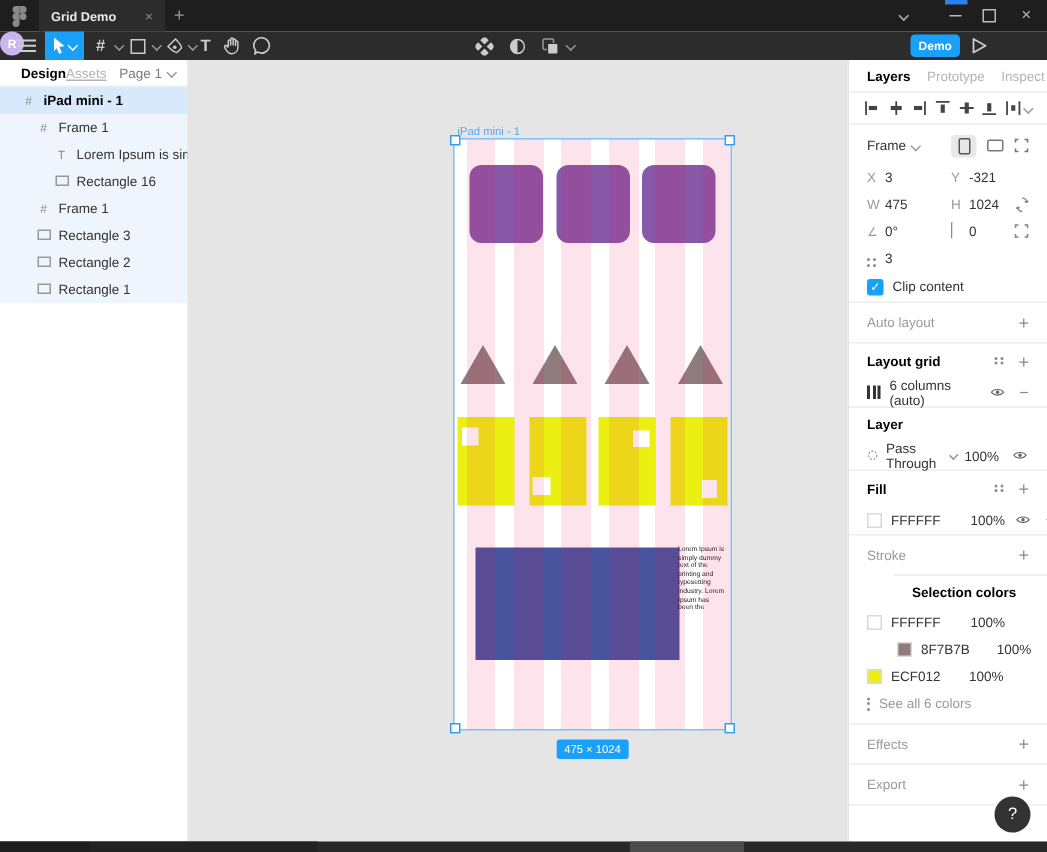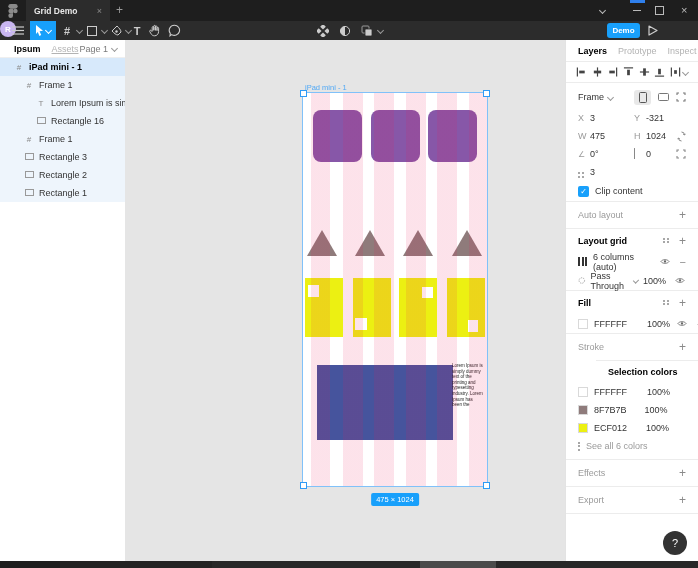--- a/index.html
+++ b/index.html
@@ -35,21 +35,21 @@
              color:#fff;font-size:8px;font-weight:bold;display:flex;align-items:center;justify-content:center;}
   .avatar{left:583px;top:1.5px;width:16px;height:16px;border-radius:50%;background:#C9B6F1;
           color:#fff;font-size:8px;font-weight:bold;display:flex;align-items:center;justify-content:center;}
   .zoomctl{left:663px;top:0;height:19px;display:flex;align-items:center;gap:4px;color:#CCC;font-size:8.5px;}
 
   
   .leftpanel{left:0;top:40px;width:125px;height:521px;background:#fff;}
   .lp-tabs{height:17px;display:flex;align-items:center;font-size:9px;padding-left:14px;
            border-bottom:1px solid #EFEFEF;}
   .lp-tab-layers{color:#000;font-weight:bold;}
-  .lp-tab-assets{color:#B3B3B3;margin-left:11px;text-decoration:underline;}
+  .lp-tab-assets{color:#B3B3B3;margin-left:0;text-decoration:underline;}
   .lp-page{margin-left:auto;margin-right:8px;color:#7A7A7A;display:flex;align-items:center;gap:4px;}
   .lrow{height:18px;display:flex;align-items:center;font-size:9px;color:#333;background:#EEF5FC;}
   .lrow.sel{background:#D7E9FB;font-weight:bold;color:#000;}
   .lrow .licon{width:10px;text-align:center;color:#8A8A8A;font-size:8px;font-weight:normal;margin-right:5px;flex:none;}
   .lrow .lbl{white-space:nowrap;overflow:hidden;}
   .ind0{padding-left:14px;} .ind1{padding-left:24px;} .ind2{padding-left:36px;}
   .rect-ic{width:7px;height:5px;border:1px solid #999;display:inline-block;}
 
   
   .canvas{left:125px;top:40px;width:440px;height:521px;background:#E5E5E5;}
@@ -218,21 +218,21 @@
         </svg>
     </div>
     <div class="zoomctl">
       <span>71%</span>
       <span class="chev lt"></span>
     </div>
   </div>
 
   <div class="abs leftpanel">
     <div class="lp-tabs">
-      <span class="lp-tab-layers">Ipsum</span>
+      <span class="lp-tab-layers">Design</span>
       <span class="lp-tab-assets">Assets</span>
       <span class="lp-page">
         <span>Page 1</span>
         <span class="chev"></span>
       </span>
     </div>
     <div class="lrow sel ind0">
       <span class="licon">#</span>
       <span class="lbl">iPad mini - 1</span>
     </div>
@@ -429,20 +429,23 @@
       <span>6 columns (auto)</span>
       <span style="margin-left:auto;display:flex;align-items:center;gap:9px;">
         <svg width="12" height="9" viewBox="0 0 12 11">
             <path d="M1 5.5C3 2.5 9 2.5 11 5.5C9 8.5 3 8.5 1 5.5Z" fill="none" stroke="#666" stroke-width="1"></path>
             <circle cx="6" cy="5.5" r="1.4" fill="#666"></circle>
           </svg>
         <span class="minus">−</span>
       </span>
     </div>
 
+    <div class="rp-div rp-row" style="height:22px;">
+      <span class="sec-title">Layer</span>
+    </div>
     <div class="rp-row" style="height:19px;gap:5px;">
       <svg width="11" height="11" viewBox="0 0 11 11">
           <circle cx="5.5" cy="5.5" r="4" fill="none" stroke="#888" stroke-width="1" stroke-dasharray="2 1.4"></circle>
         </svg>
       <span>Pass Through</span>
       <span class="chev"></span>
       <span style="margin-left:auto;display:flex;align-items:center;gap:8px;">
         <span class="pct">100%</span>
         <svg width="12" height="9" viewBox="0 0 12 11">
             <path d="M1 5.5C3 2.5 9 2.5 11 5.5C9 8.5 3 8.5 1 5.5Z" fill="none" stroke="#666" stroke-width="1"></path>
@@ -482,21 +485,21 @@
     </div>
 
     <div class="rp-div rp-row" style="height:22px;margin-left:30px;">
       <span class="sec-title">Selection colors</span>
     </div>
     <div class="rp-row" style="height:18px;gap:6px;">
       <span class="swatch" style="background: rgb(255, 255, 255);"></span>
       <span>FFFFFF</span>
       <span class="pct" style="margin-left:14px;">100%</span>
     </div>
-    <div class="rp-row" style="height:18px;gap:6px;">
+    <div class="rp-row" style="height:18px;gap:6px;margin-left:20px;">
       <span class="swatch" style="background: rgb(143, 123, 123);"></span>
       <span>8F7B7B</span>
       <span class="pct" style="margin-left:12px;">100%</span>
     </div>
     <div class="rp-row" style="height:18px;gap:6px;">
       <span class="swatch" style="background: rgb(236, 240, 18);"></span>
       <span>ECF012</span>
       <span class="pct" style="margin-left:13px;">100%</span>
     </div>
     <div class="rp-row" style="height:18px;gap:6px;align-items:center;">

